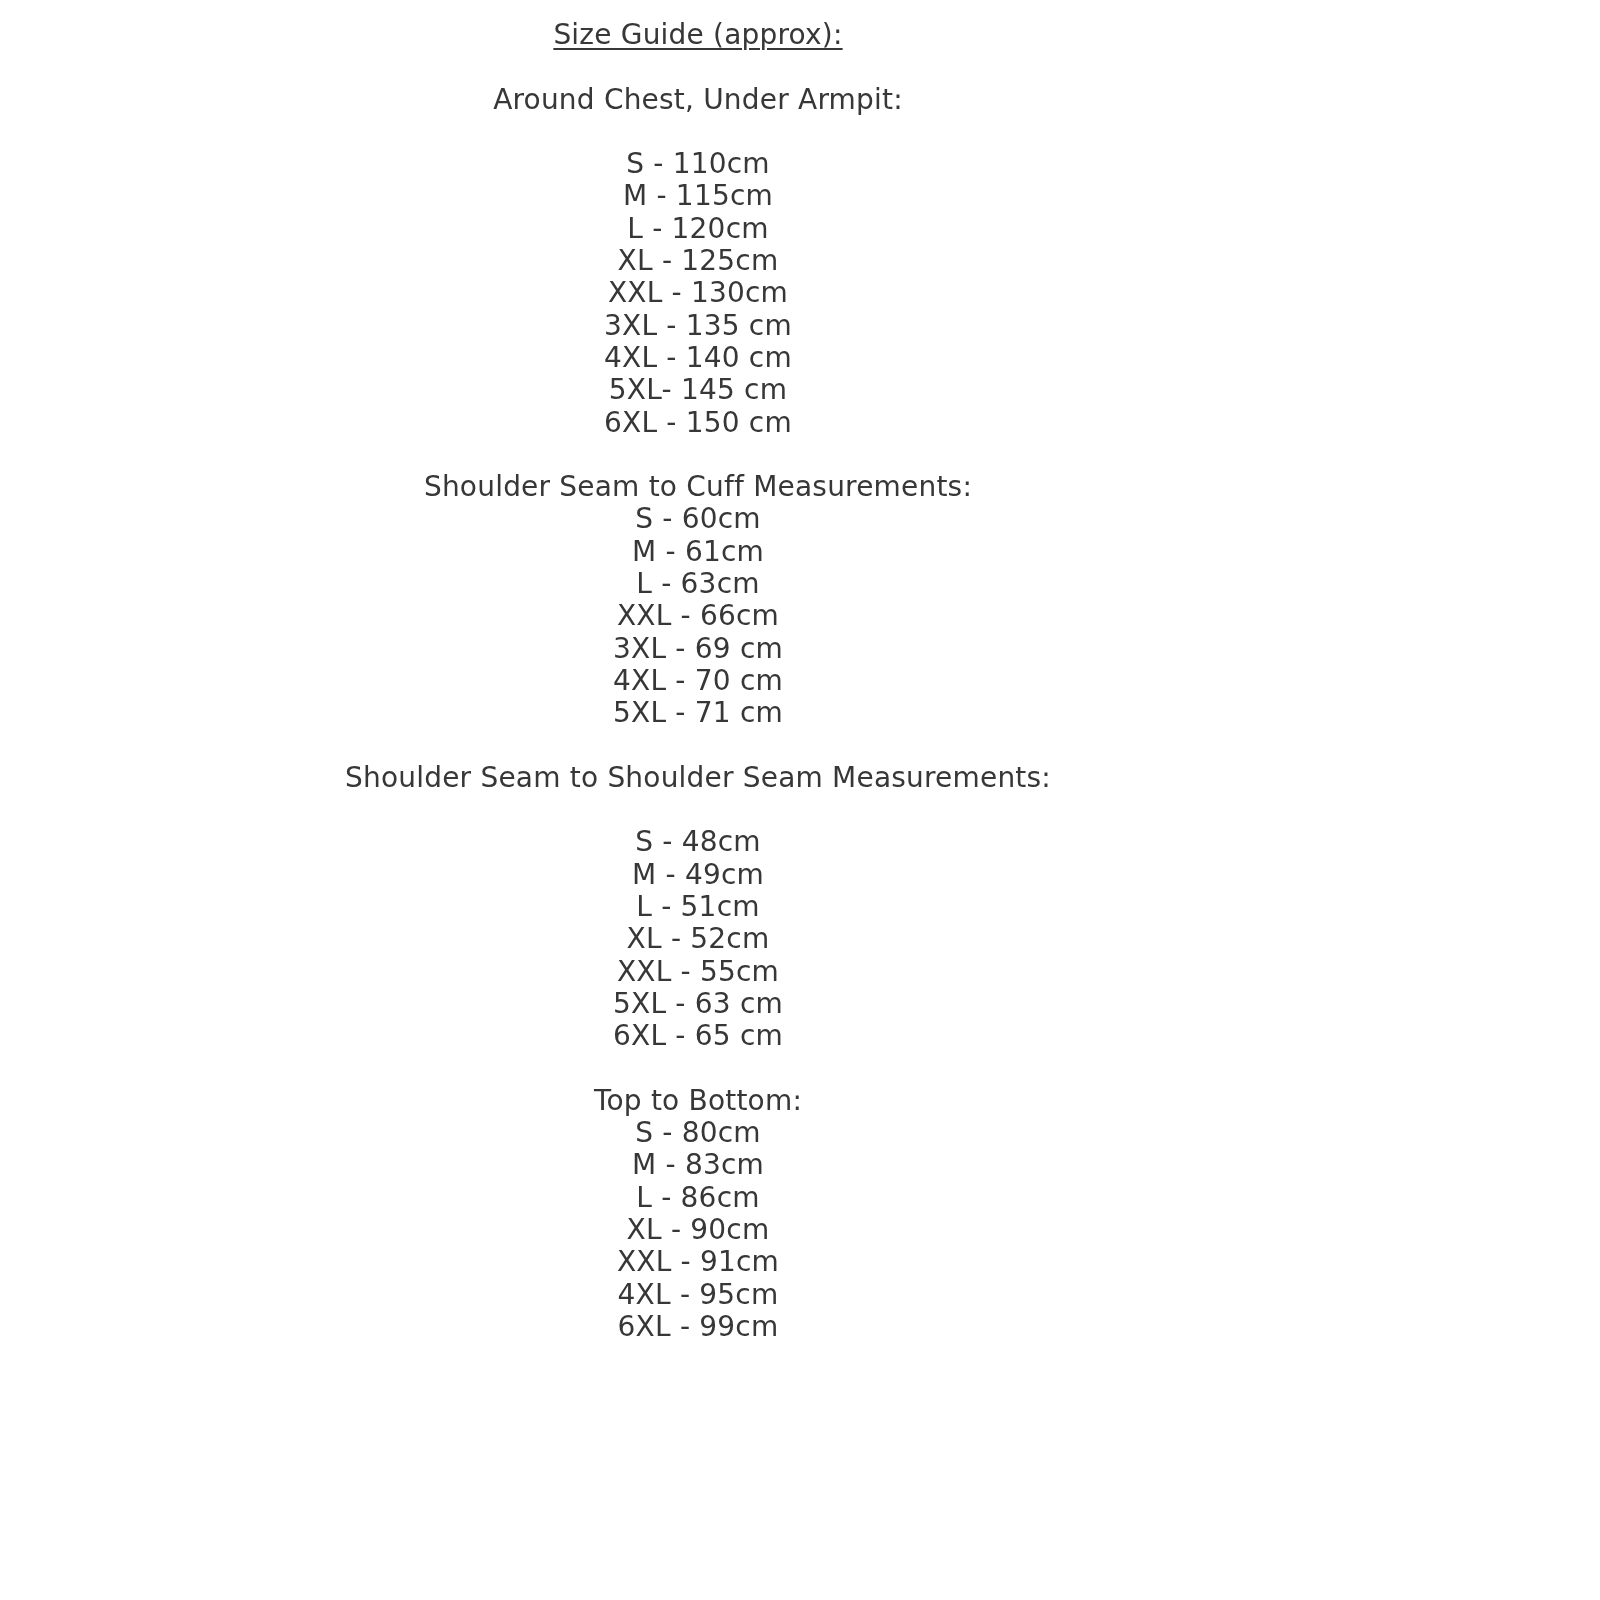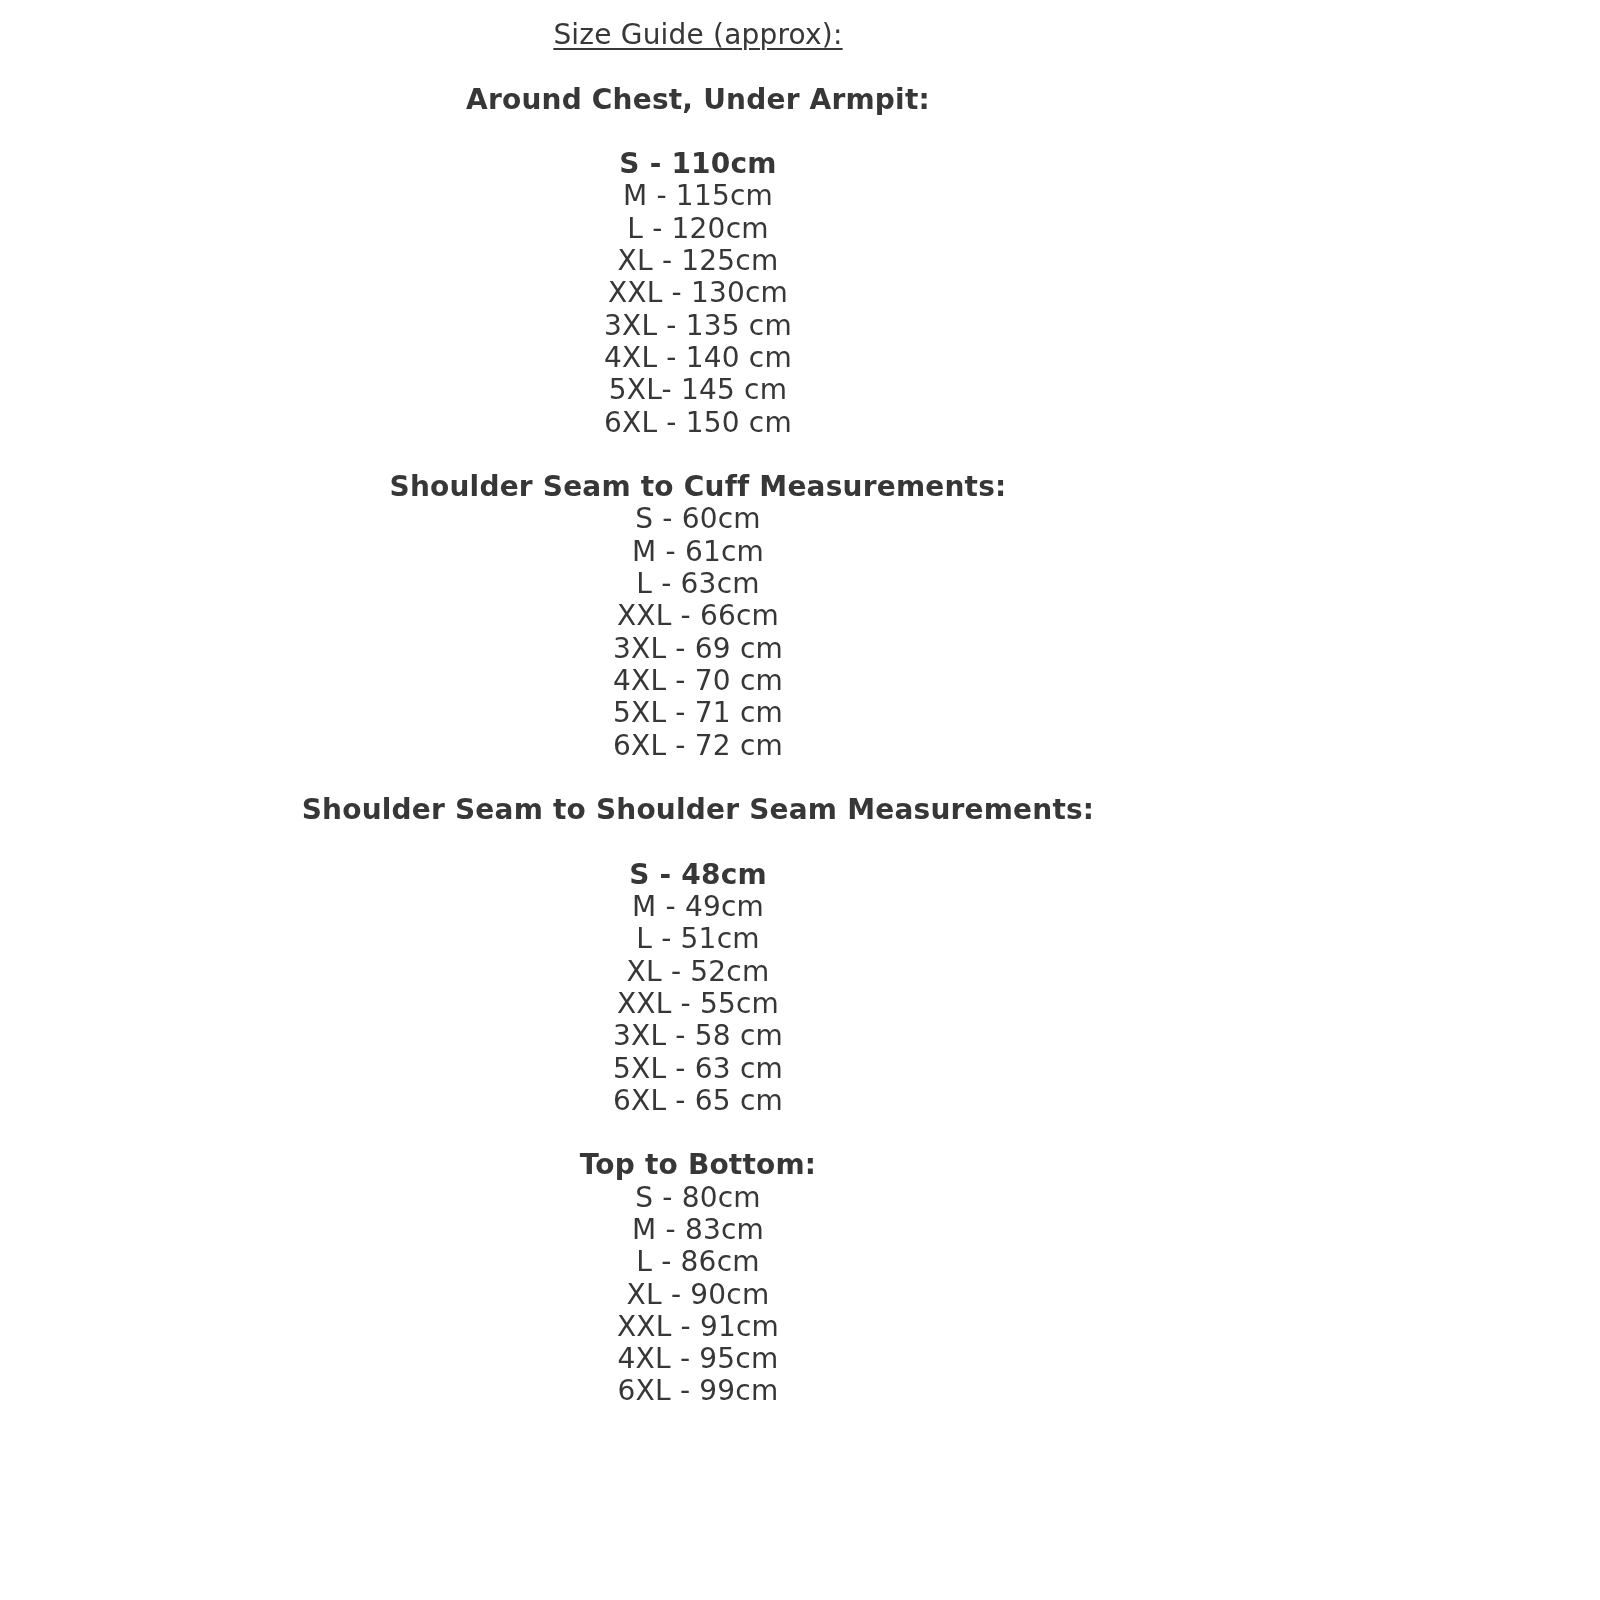--- a/index.html
+++ b/index.html
@@ -29,21 +29,20 @@
     white-space: pre;
   }
   .title {
     text-decoration: underline;
     text-underline-offset: 4px;
     text-decoration-thickness: 2px;
   }
   
   .gap-before {
     margin-top: 32.3px;
-    font-weight: bold;
   }
 </style>
 </head>
 <body>
 
 <div class="doc">
 
   <div class="line title">Size Guide (approx):</div>
 
   <div>
@@ -61,31 +60,29 @@
 
   <div>
     <div class="line gap-before">Shoulder Seam to Cuff Measurements:</div>
     <div class="line">S - 60cm</div>
     <div class="line">M - 61cm</div>
     <div class="line">L - 63cm</div>
     <div class="line">XXL - 66cm</div>
     <div class="line">3XL - 69 cm</div>
     <div class="line">4XL - 70 cm</div>
     <div class="line">5XL - 71 cm</div>
-    <div class="line">6XL - 72 cm</div>
   </div>
 
   <div>
     <div class="line gap-before">Shoulder Seam to Shoulder Seam Measurements:</div>
     <div class="line gap-before">S - 48cm</div>
     <div class="line">M - 49cm</div>
     <div class="line">L - 51cm</div>
     <div class="line">XL - 52cm</div>
     <div class="line">XXL - 55cm</div>
-    <div class="line">3XL - 58 cm</div>
     <div class="line">5XL - 63 cm</div>
     <div class="line">6XL - 65 cm</div>
   </div>
 
   <div>
     <div class="line gap-before">Top to Bottom:</div>
     <div class="line">S - 80cm</div>
     <div class="line">M - 83cm</div>
     <div class="line">L - 86cm</div>
     <div class="line">XL - 90cm</div>

